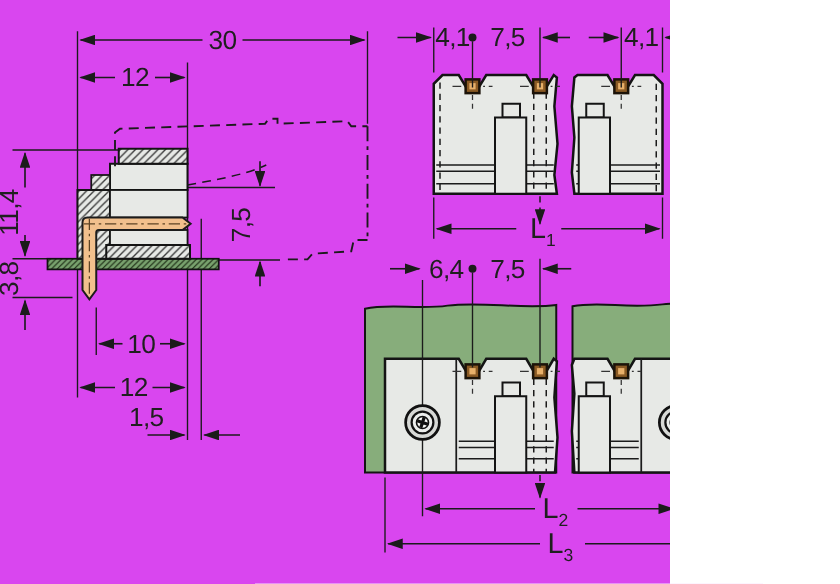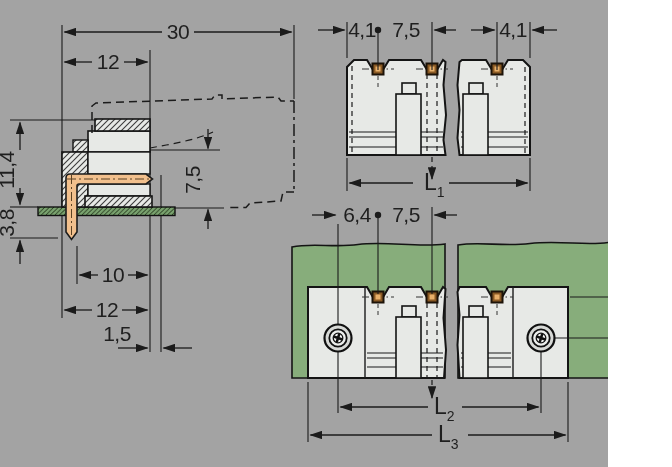--- a/index.html
+++ b/index.html
@@ -1,16 +1,16 @@
 <!DOCTYPE html>
 <html><head>
 <meta charset="utf-8">
 <style>
   html,body{margin:0;padding:0;background:#ffffff;}
-  .sheet{position:relative;width:608px;height:467px;background:#a3a3a3;overflow:hidden;
+  .sheet{position:relative;width:536px;height:467px;background:#d946ef;overflow:hidden;
          font-family:"Liberation Sans",sans-serif;}
   svg{position:absolute;left:0;top:0;}
   text{fill:#1f1f1f;}
   .dim{font-size:21px;letter-spacing:-0.5px;}
   .sub{font-size:14px;}
   .big{font-size:23px;}
 </style>
 </head>
 <body>
 

